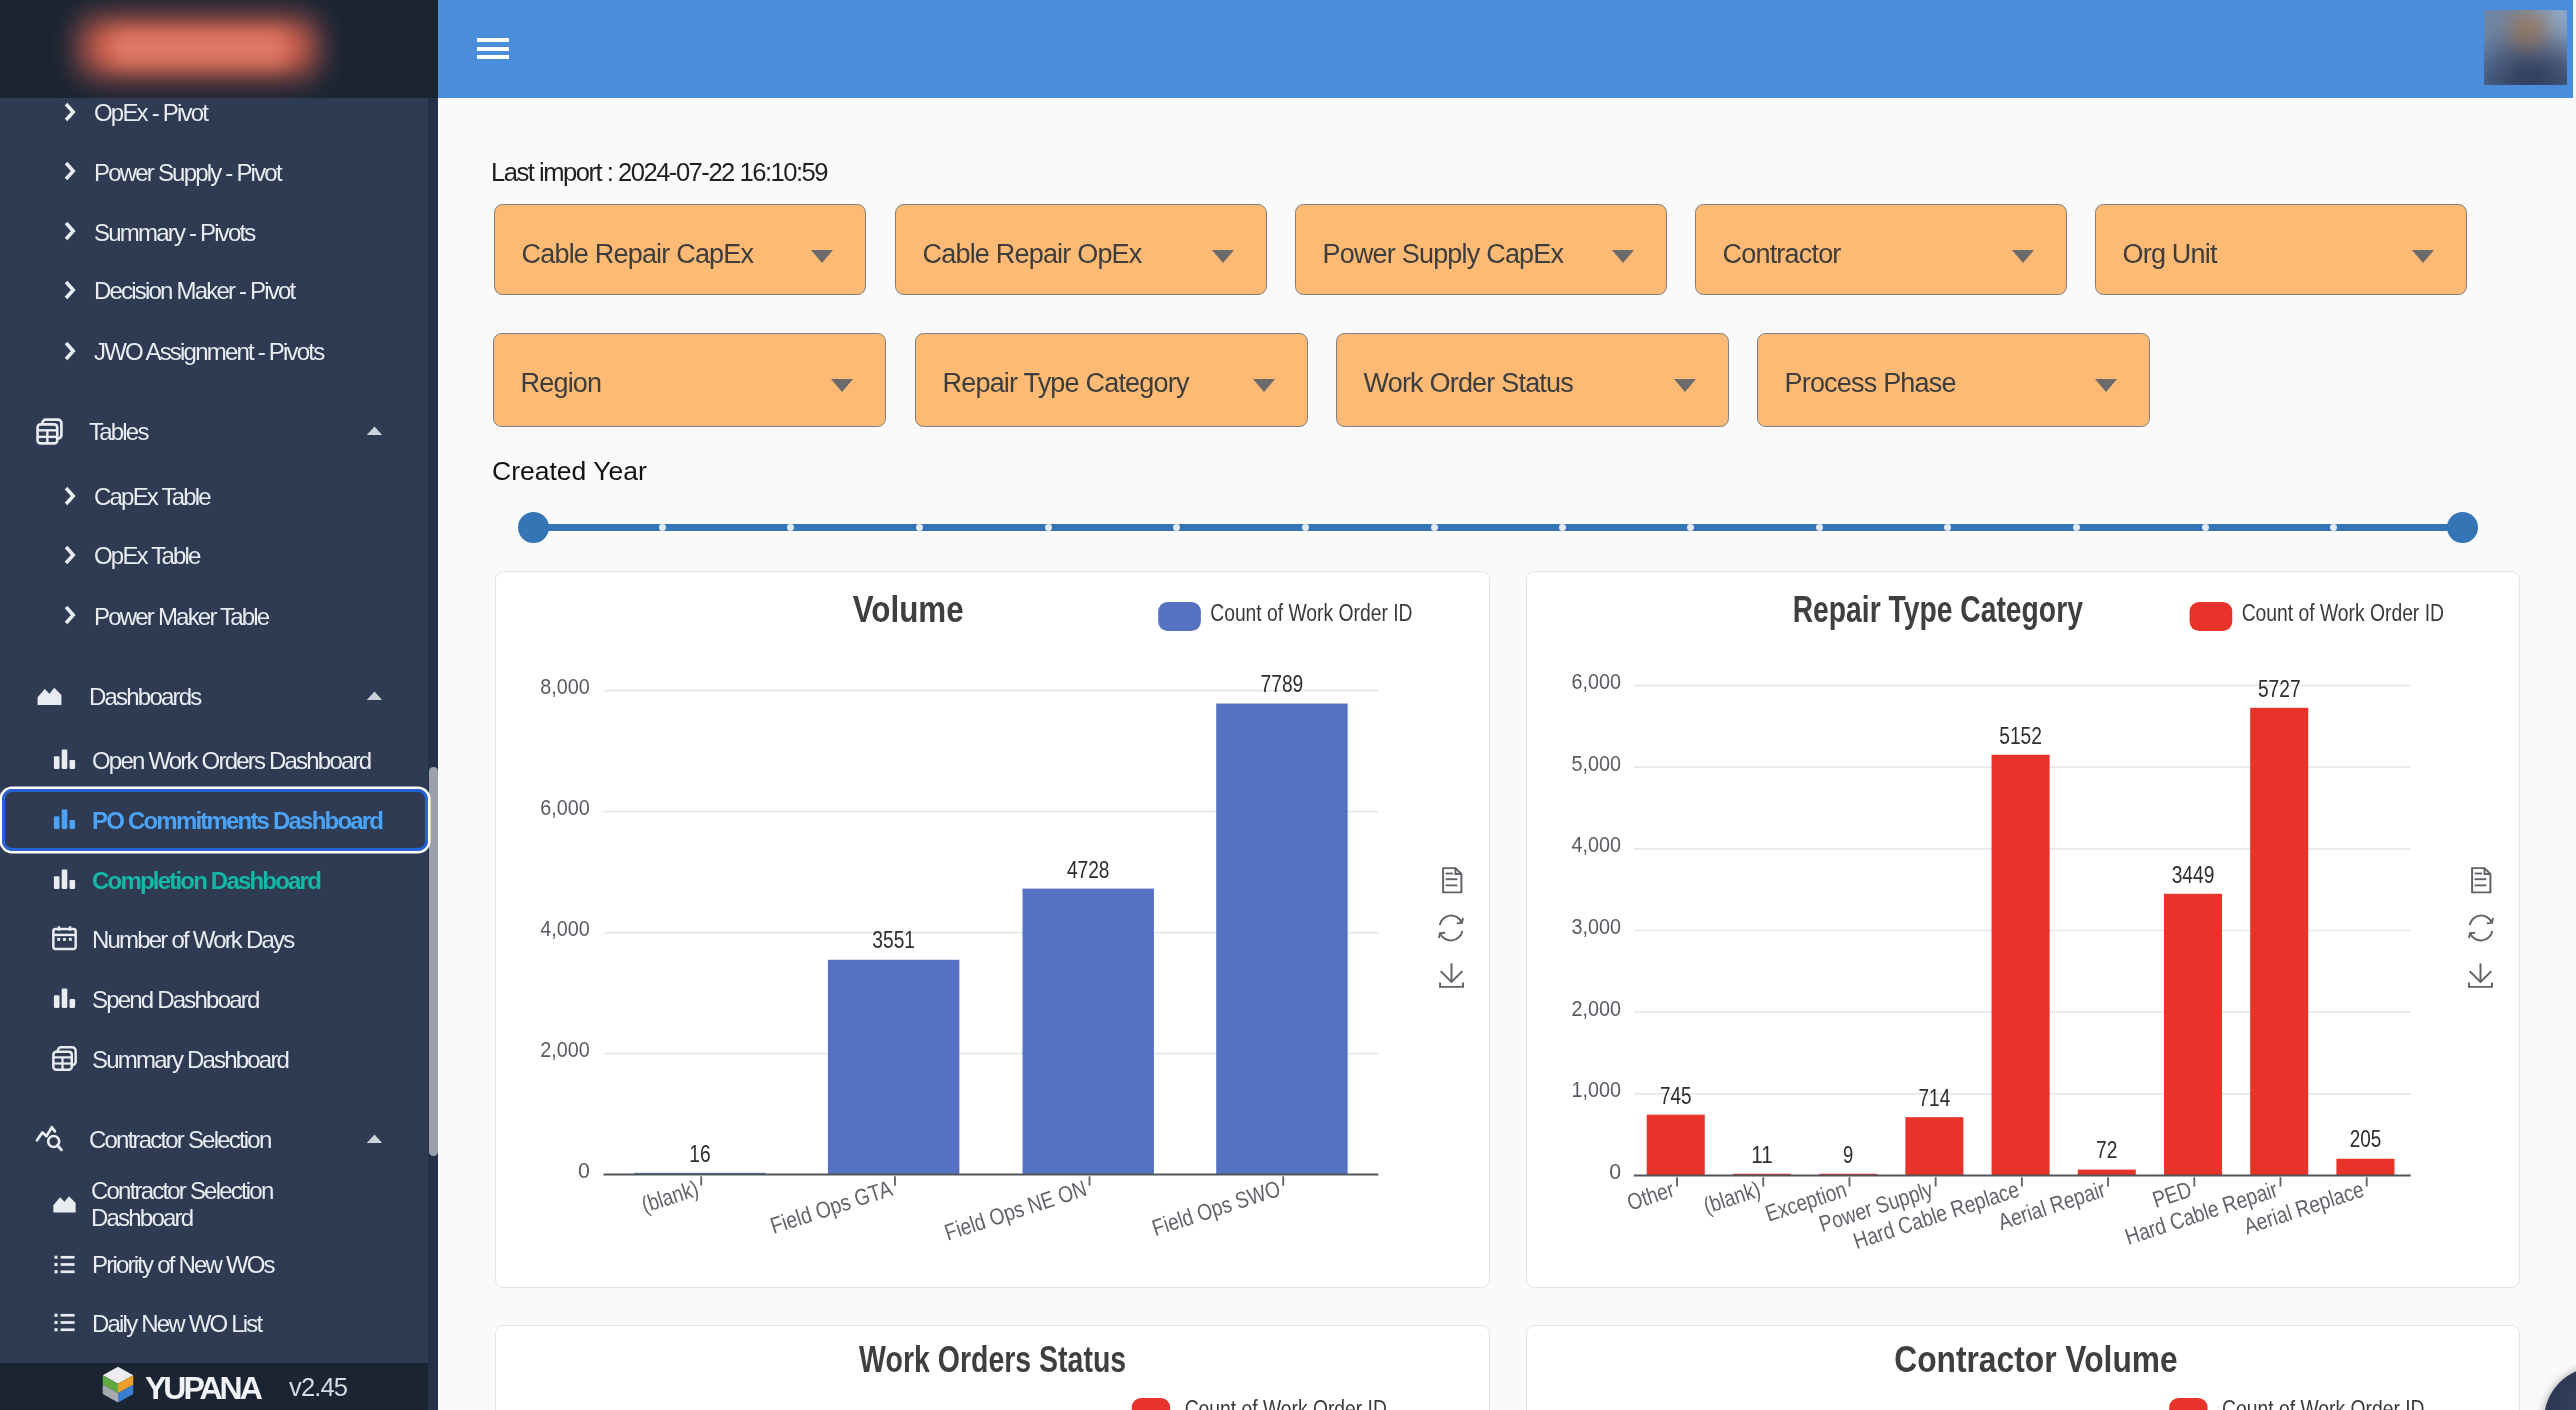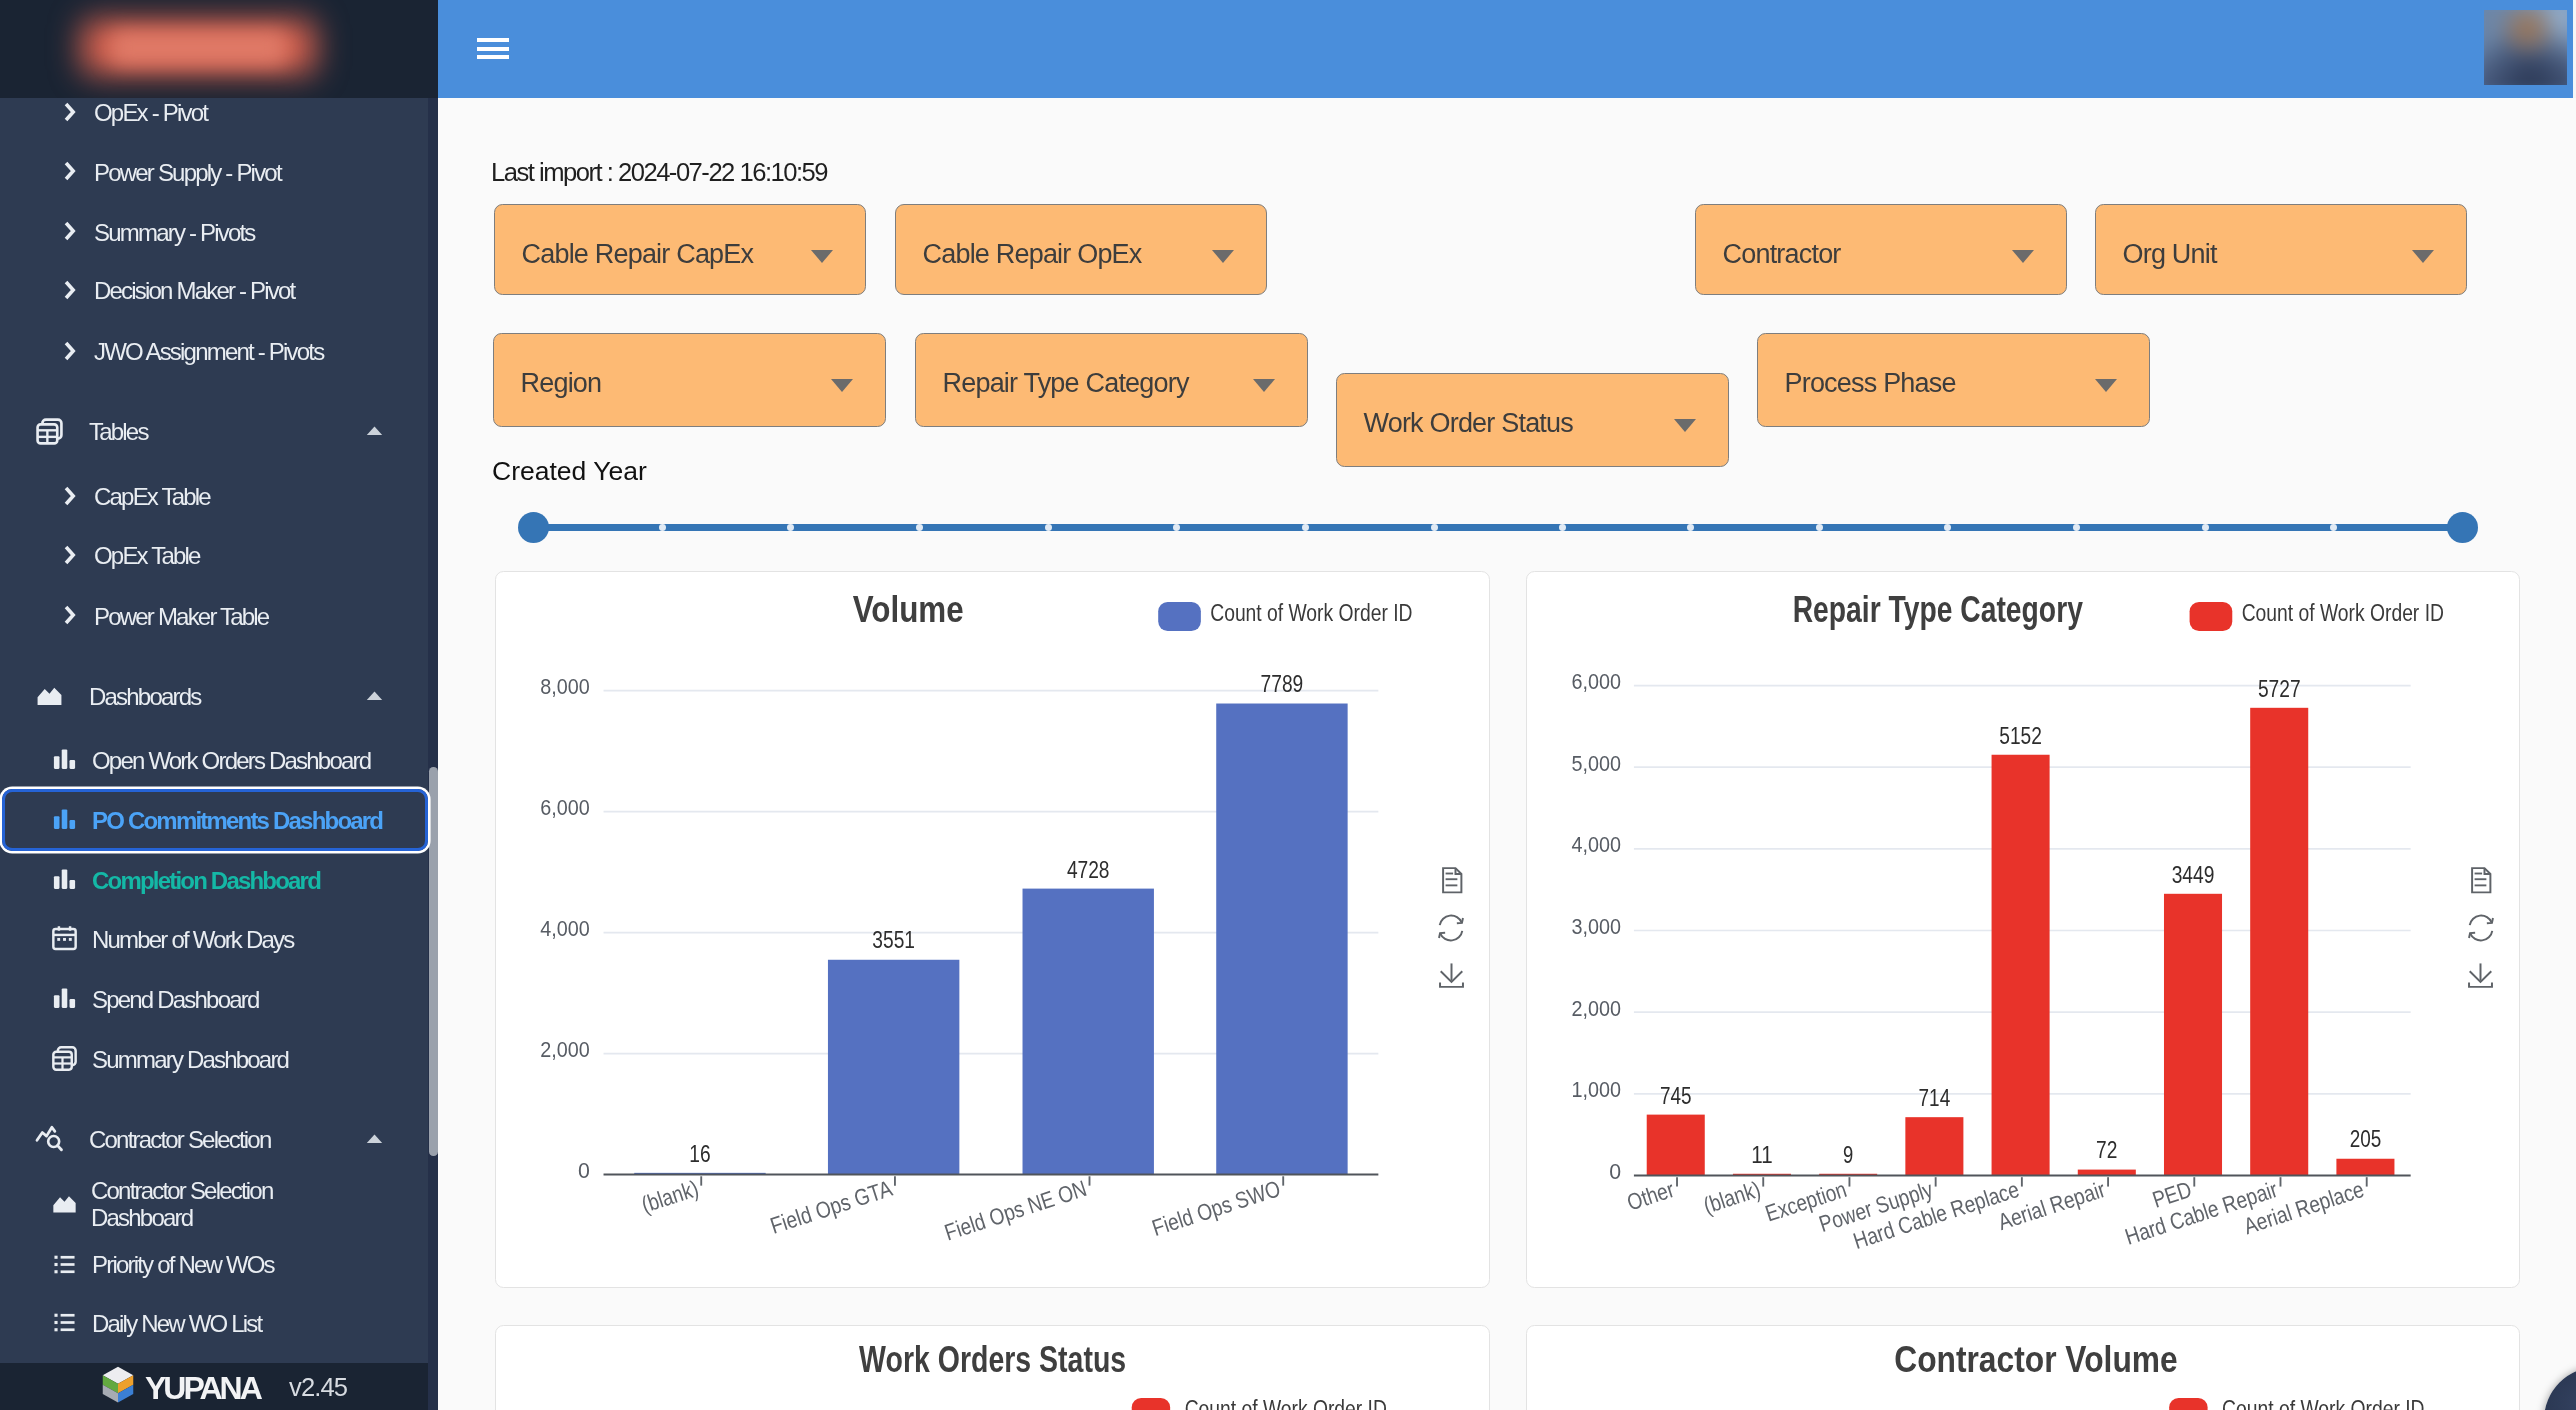--- a/index.html
+++ b/index.html
@@ -166,37 +166,41 @@
 <div style="position:absolute;left:2573px;top:0;width:2.6px;height:98px;background:#f6f6f6;"></div>
 <div style="position:absolute;left:491px;top:158px;font-size:25.6px;letter-spacing:-1.5px;color:#1f1f1f;">Last import : 2024-07-22 16:10:59</div>
 <div class="sel" style="left:494px;top:204px;width:372px;height:91px;">
       <span>Cable Repair CapEx</span>
       <i></i>
     </div>
 <div class="sel" style="left:895px;top:204px;width:372px;height:91px;border-radius:9px;">
       <span>Cable Repair OpEx</span>
       <i></i>
     </div>
+<div class="sel" style="left:1295px;top:204px;width:372px;height:91px;">
+      <span>Power Supply CapEx</span>
+      <i></i>
+    </div>
 <div class="sel" style="left:1695px;top:204px;width:372px;height:91px;">
       <span>Contractor</span>
       <i></i>
     </div>
 <div class="sel" style="left:2095px;top:204px;width:372px;height:91px;">
       <span>Org Unit</span>
       <i></i>
     </div>
 <div class="sel" style="left:493px;top:333px;width:393px;height:94px;">
       <span>Region</span>
       <i></i>
     </div>
 <div class="sel" style="left:915px;top:333px;width:393px;height:94px;">
       <span>Repair Type Category</span>
       <i></i>
     </div>
-<div class="sel" style="left:1336px;top:333px;width:393px;height:94px;margin-top:40px;">
+<div class="sel" style="left:1336px;top:333px;width:393px;height:94px;">
       <span>Work Order Status</span>
       <i></i>
     </div>
 <div class="sel" style="left:1757px;top:333px;width:393px;height:94px;">
       <span>Process Phase</span>
       <i></i>
     </div>
 <div style="position:absolute;left:492px;top:456px;font-size:26.5px;letter-spacing:0px;color:#111;">Created Year</div>
 <div style="position:absolute;left:533px;top:524px;width:1929px;height:6.8px;border-radius:3.4px;background:#3575b5;"></div>
     <div style="position:absolute;left:659px;top:524px;width:6.8px;height:6.8px;border-radius:50%;background:#ffffff;opacity:.85;"></div>

